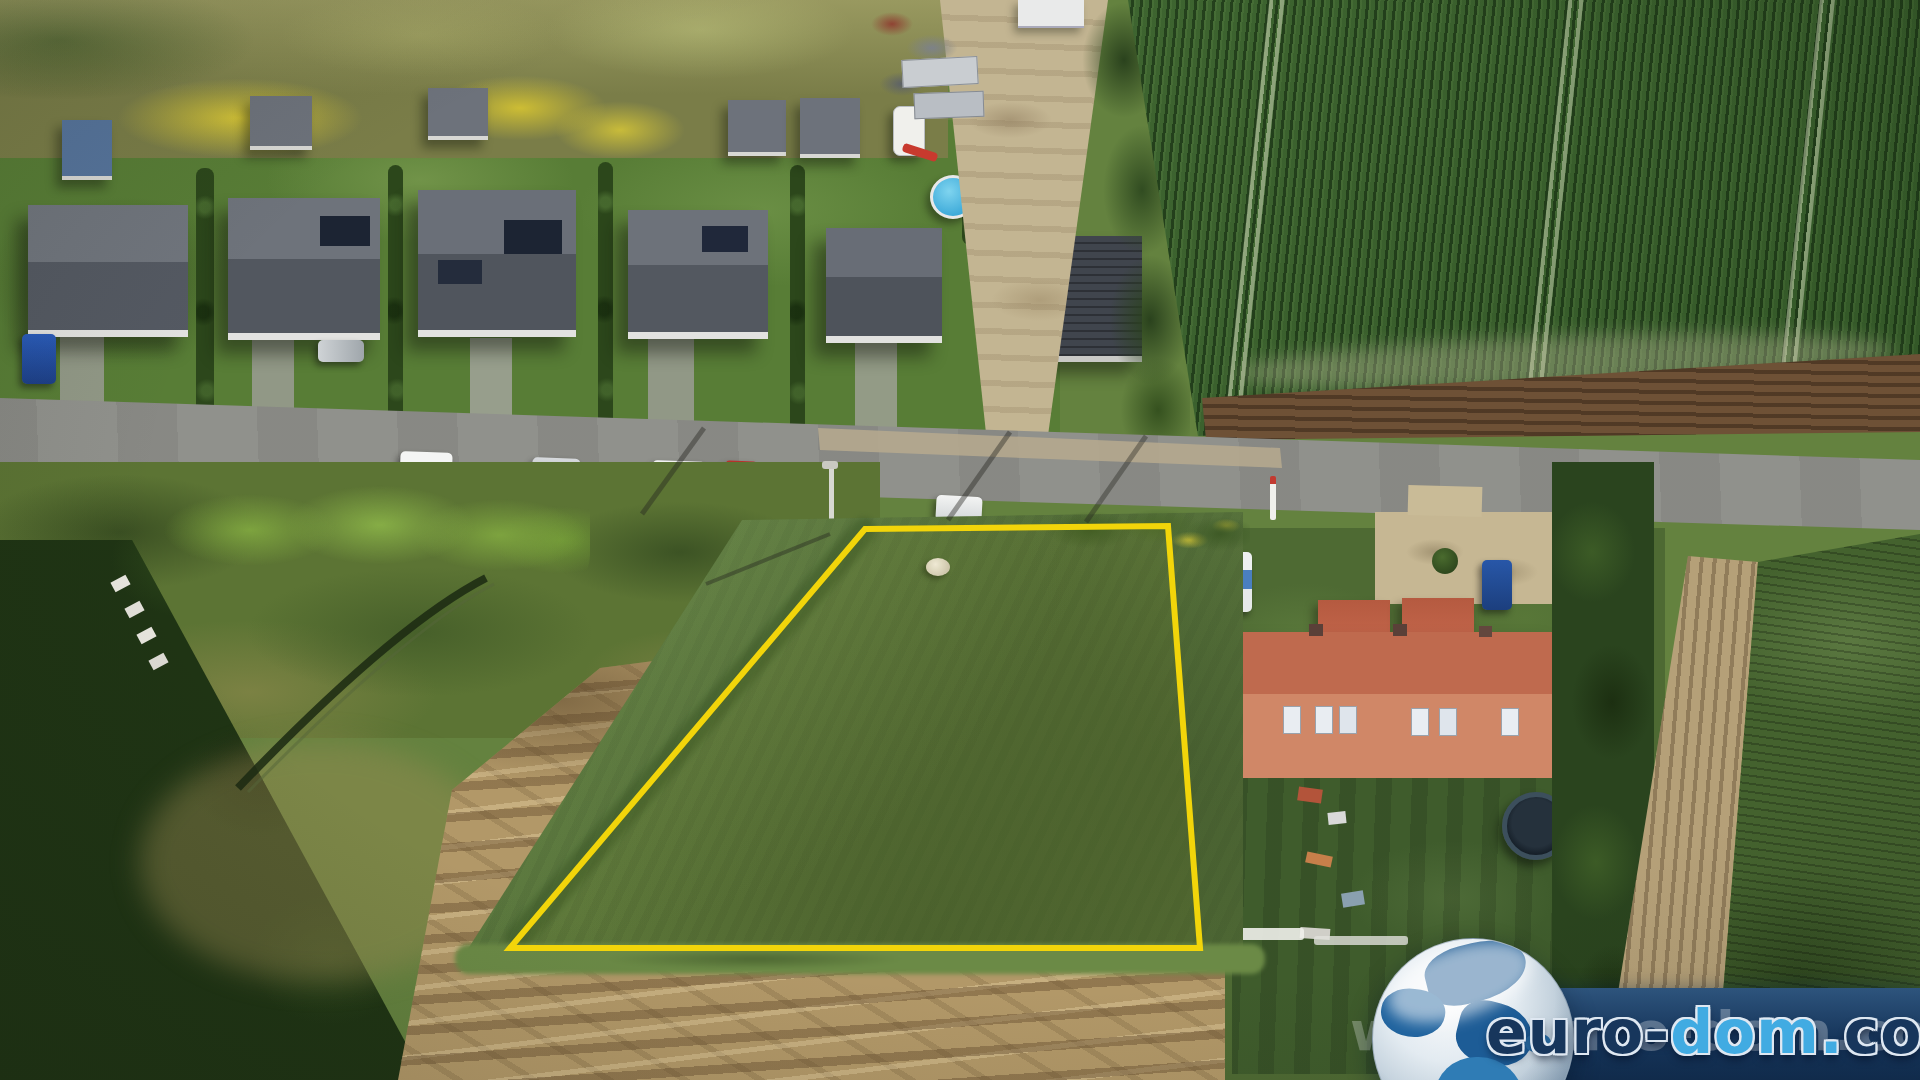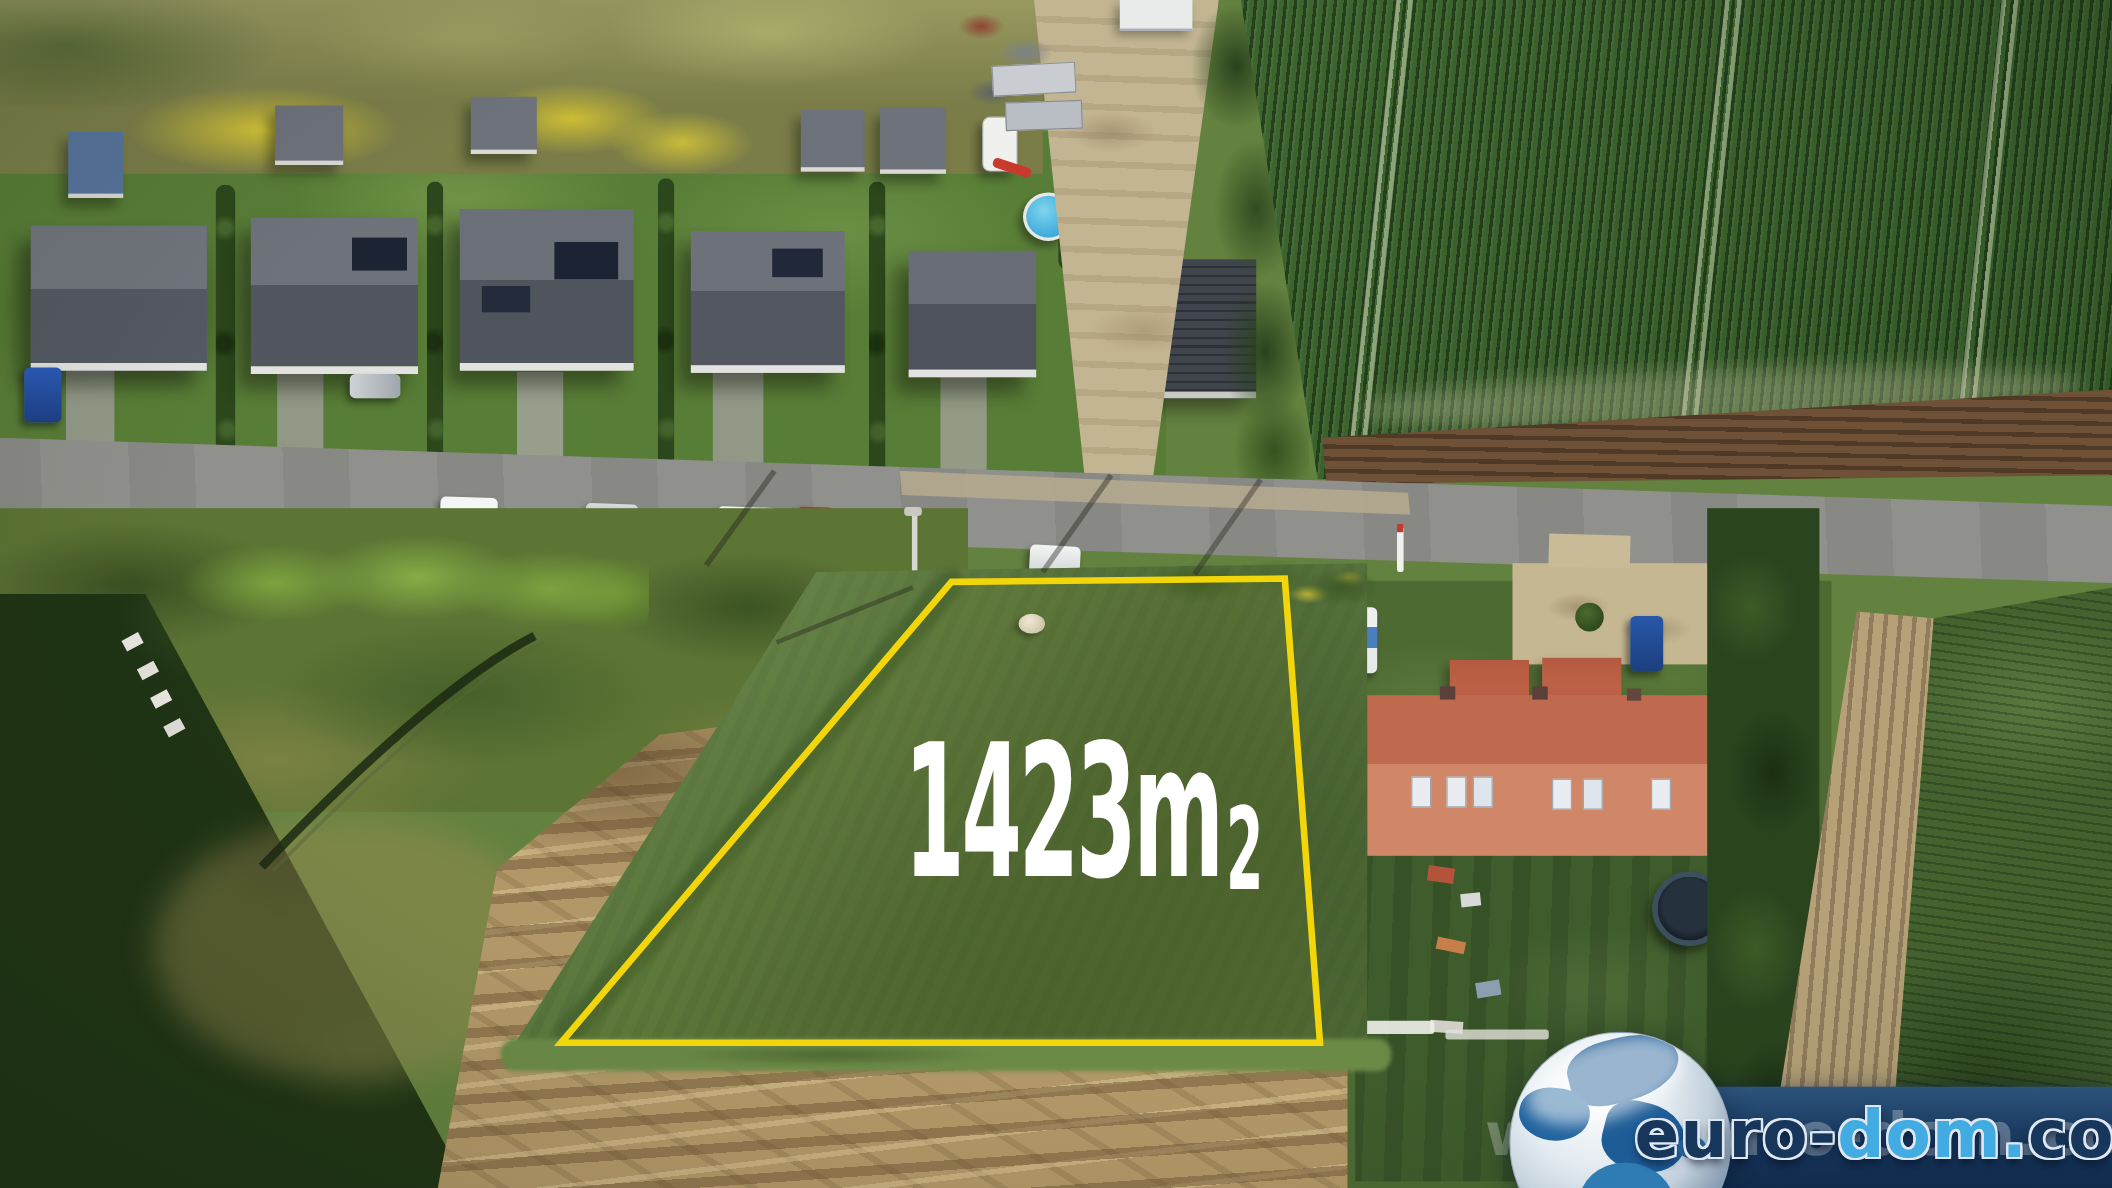--- a/index.html
+++ b/index.html
@@ -262,25 +262,20 @@
   <svg class="clip" width="1920" height="1080" viewBox="0 0 1920 1080">
     <path d="M486,578 C420,612 330,692 238,788" stroke="#1b2912" stroke-width="8" fill="none" opacity="0.85"></path>
     <path d="M494,584 C428,618 340,698 248,792" stroke="#55653a" stroke-width="3" fill="none" opacity="0.5"></path>
     <line x1="642" y1="514" x2="704" y2="428" stroke="rgba(35,35,30,.42)" stroke-width="5"></line>
     <line x1="948" y1="520" x2="1010" y2="432" stroke="rgba(35,35,30,.42)" stroke-width="5"></line>
     <line x1="1086" y1="522" x2="1146" y2="436" stroke="rgba(35,35,30,.38)" stroke-width="5"></line>
     <line x1="830" y1="534" x2="706" y2="584" stroke="rgba(35,35,30,.4)" stroke-width="4"></line>
     <polygon points="865,529 1168,526 1200,948 510,948" fill="rgba(242,213,10,0.03)" stroke="#f2d50a" stroke-width="6" stroke-linejoin="miter"></polygon>
   </svg>
 
-  <div class="abs" style="left:822px;top:654px;">
-    <div class="outline-chip" style="transform:scaleX(.47);transform-origin:0 0;color:#fff;line-height:1;">
-      <span style="font-size:168px;letter-spacing:-6px;">1423</span><span style="font-size:168px;letter-spacing:-2px;">m</span><span style="font-size:104px;display:inline-block;transform:translateY(12px);margin-left:6px;">2</span>
-    </div>
-  </div>
 
   <div class="abs" style="left:1436px;top:988px;width:484px;height:92px;border-radius:10px 0 0 10px;
               background:#16365c;box-shadow:0 0 18px rgba(0,30,60,.4);">
     <div class="abs" style="left:0;top:0;width:100%;height:100%;border-radius:10px 0 0 10px;
                 background:linear-gradient(180deg,rgba(90,140,185,.35),rgba(20,45,80,.15) 55%,rgba(0,10,25,.25));"></div>
   </div>
 
   <div class="abs" style="left:1350px;top:1000px;font-size:54px;font-weight:bold;letter-spacing:2px;
               color:rgba(255,255,255,.28);white-space:nowrap;">www.euro-dom.co</div>
 

